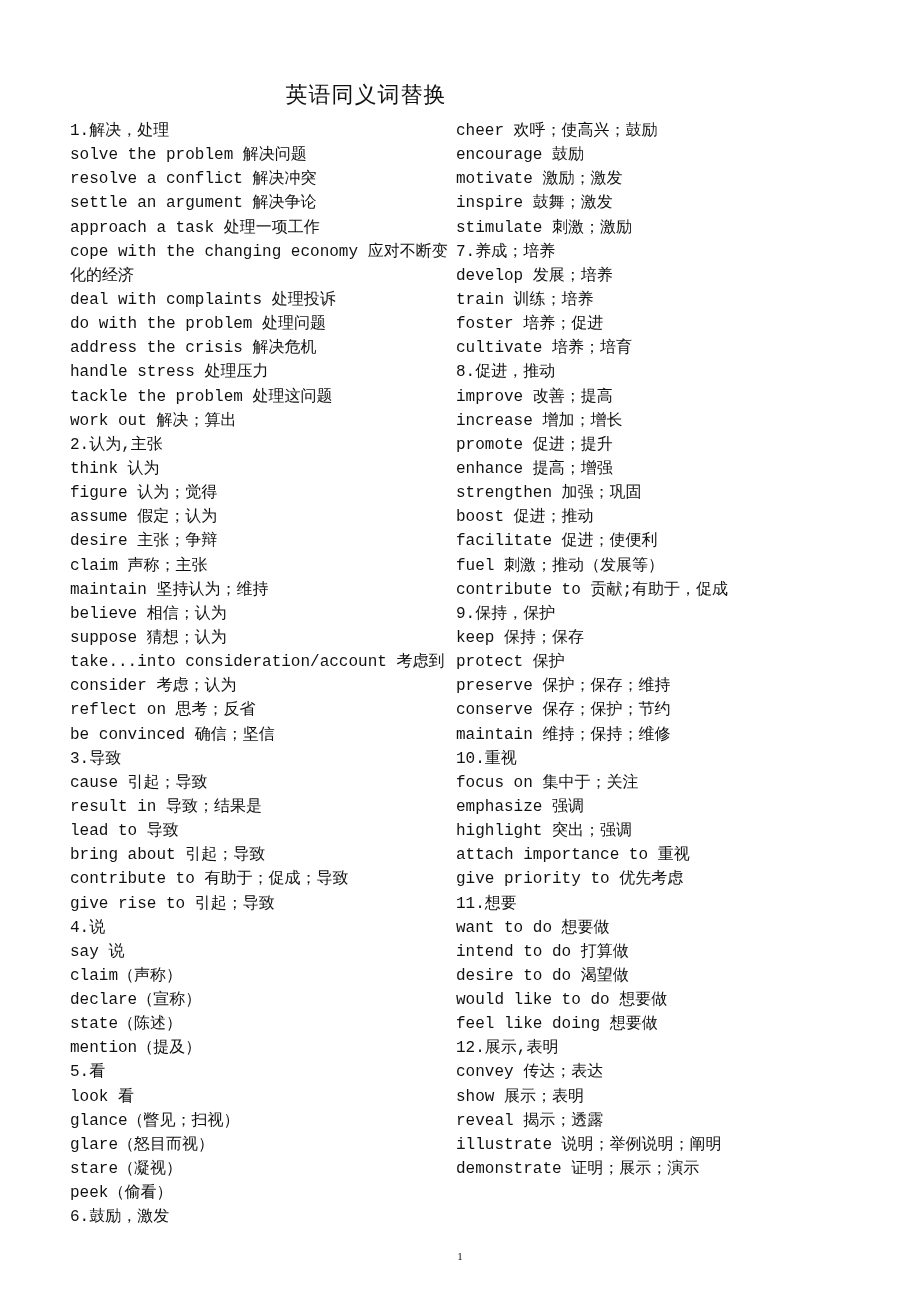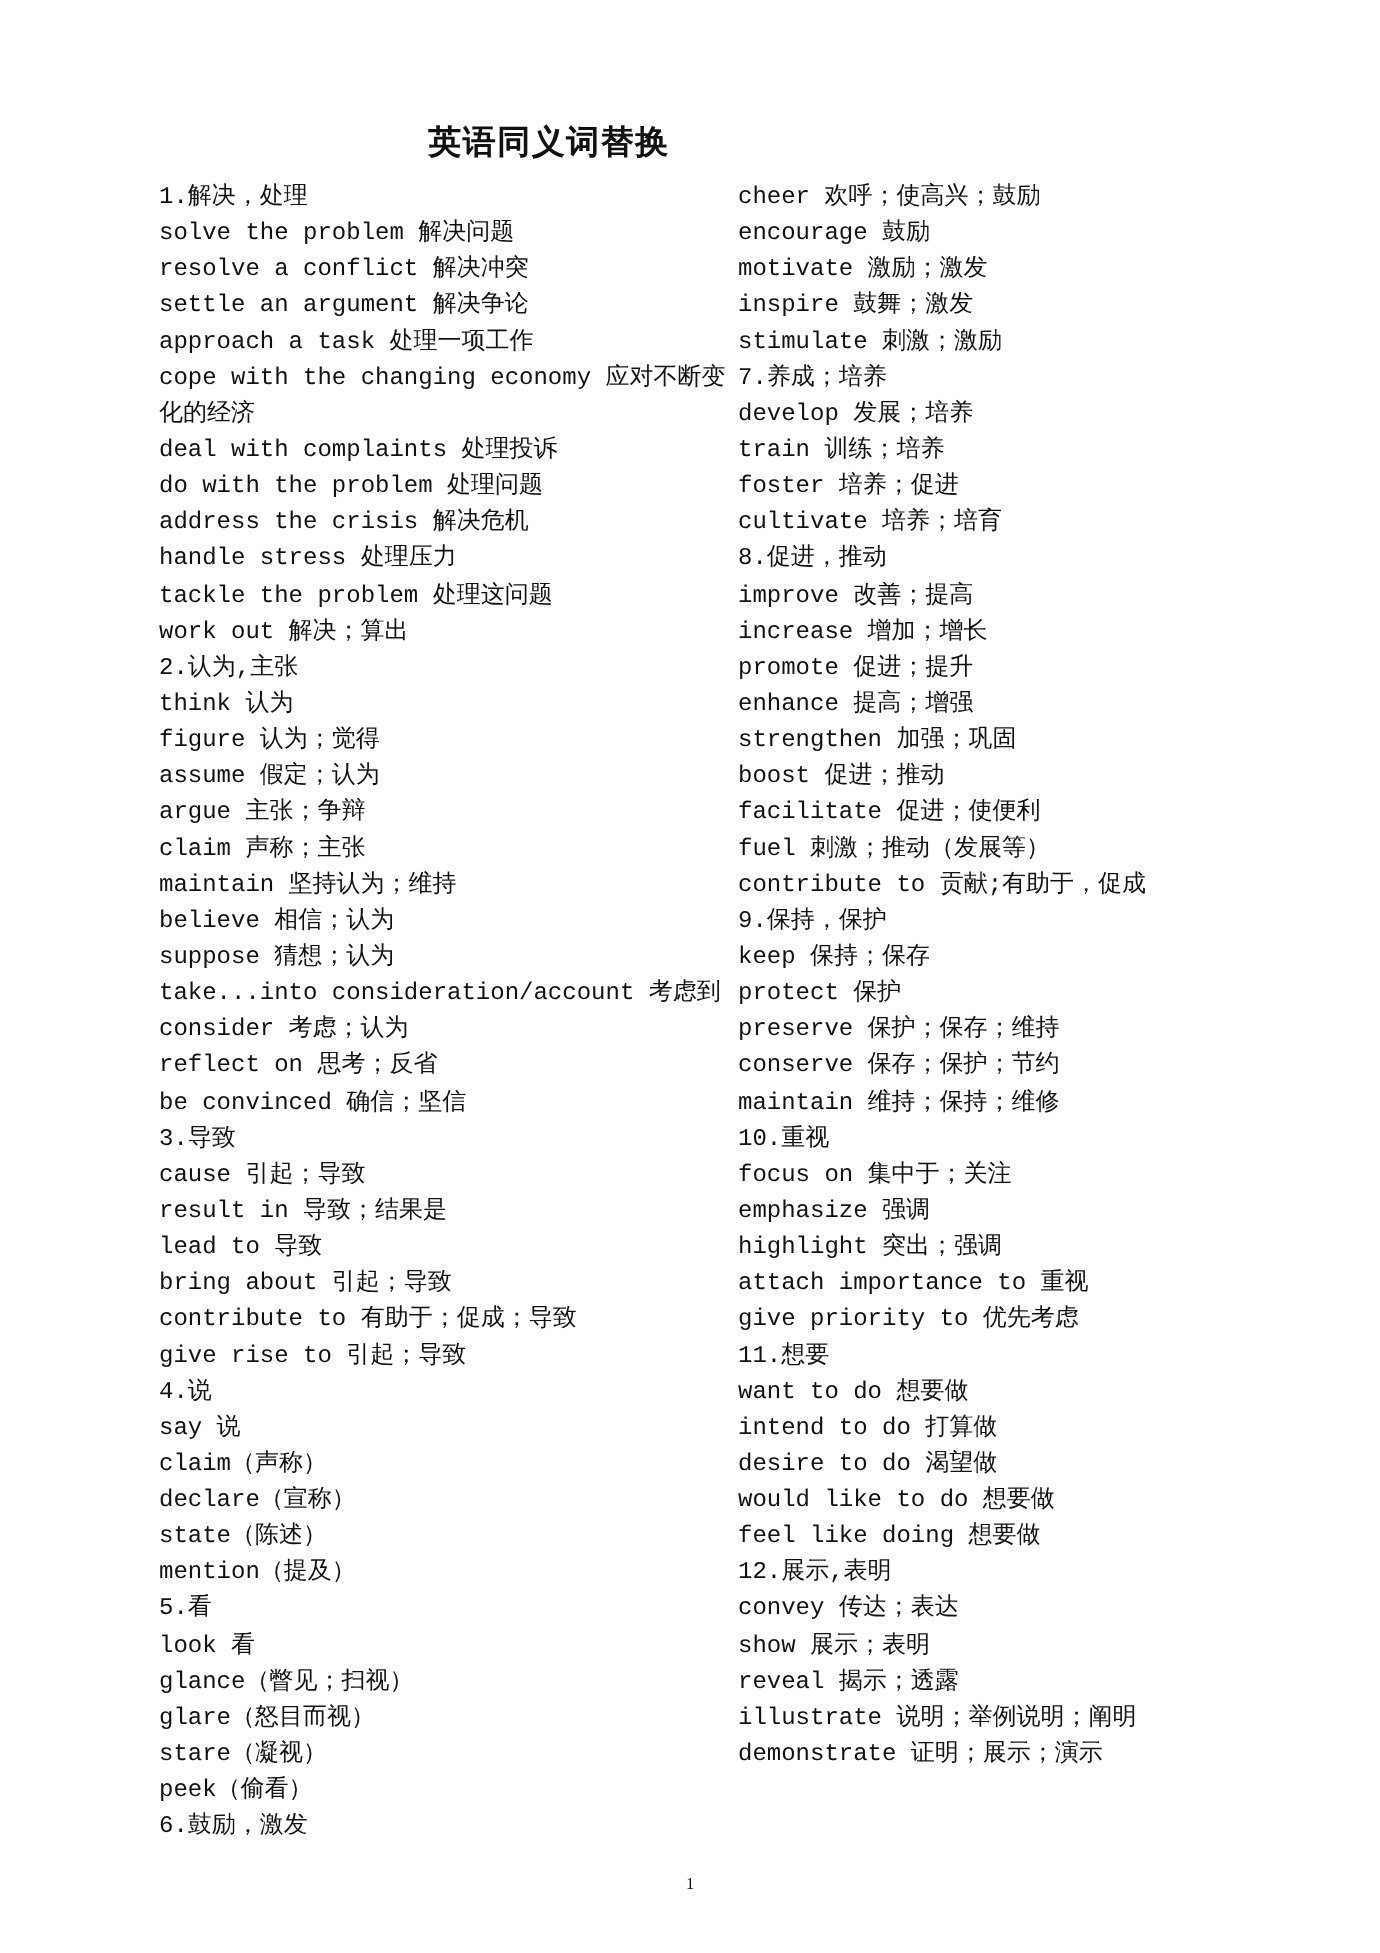--- a/index.html
+++ b/index.html
@@ -1,20 +1,20 @@
 <!DOCTYPE html>
 <html><head>
 <meta charset="utf-8">
 <style>
   html, body { margin:0; padding:0; background:#ffffff; }
   body { width:920px; height:1302px; position:relative; overflow:hidden; color:#111; }
   .title { position:absolute; top:80px; left:0; width:732px; text-align:center;
-    font-family:"DejaVu Sans", sans-serif; font-weight:bold; font-size:22px; letter-spacing:1px; }
+    font-family:"DejaVu Sans", sans-serif; font-weight:normal; font-size:22px; letter-spacing:1px; }
   .col { position:absolute; top:119px; font-family:"Liberation Mono", "DejaVu Sans Mono", monospace;
-    font-size:16px; line-height:24.15px; white-space:nowrap;margin-left:36px; }
+    font-size:16px; line-height:24.15px; white-space:nowrap; }
   .col.left { left:70px; width:395px; }
   .col.right { left:456px; width:400px; }
   .line { height:24.15px; }
   .pagenum { position:absolute; top:1250px; left:0; width:920px; text-align:center;
     font-family:"Liberation Serif", serif; font-size:11px; }
 </style>
 </head>
 <body>
 
 <div class="title">英语同义词替换</div>
@@ -30,21 +30,21 @@
     <div class="line">deal with complaints 处理投诉</div>
     <div class="line">do with the problem 处理问题</div>
     <div class="line">address the crisis 解决危机</div>
     <div class="line">handle stress 处理压力</div>
     <div class="line">tackle the problem 处理这问题</div>
     <div class="line">work out 解决；算出</div>
     <div class="line">2.认为,主张</div>
     <div class="line">think 认为</div>
     <div class="line">figure 认为；觉得</div>
     <div class="line">assume 假定；认为</div>
-    <div class="line">argue 主张；争辩</div>
+    <div class="line">desire 主张；争辩</div>
     <div class="line">claim 声称；主张</div>
     <div class="line">maintain 坚持认为；维持</div>
     <div class="line">believe 相信；认为</div>
     <div class="line">suppose 猜想；认为</div>
     <div class="line">take...into consideration/account 考虑到</div>
     <div class="line">consider 考虑；认为</div>
     <div class="line">reflect on 思考；反省</div>
     <div class="line">be convinced 确信；坚信</div>
     <div class="line">3.导致</div>
     <div class="line">cause 引起；导致</div>

